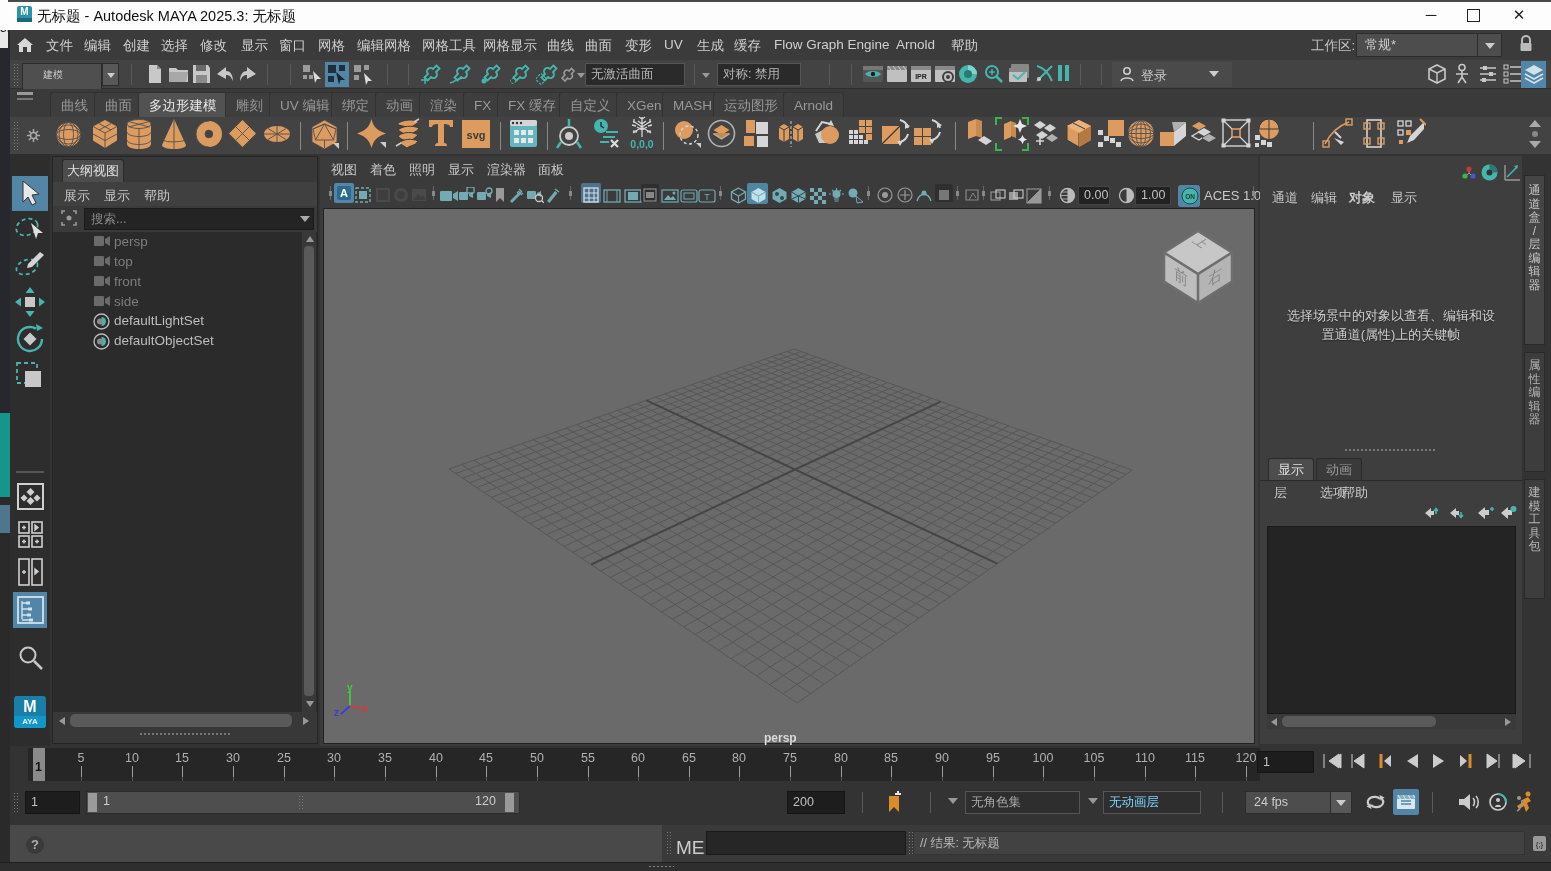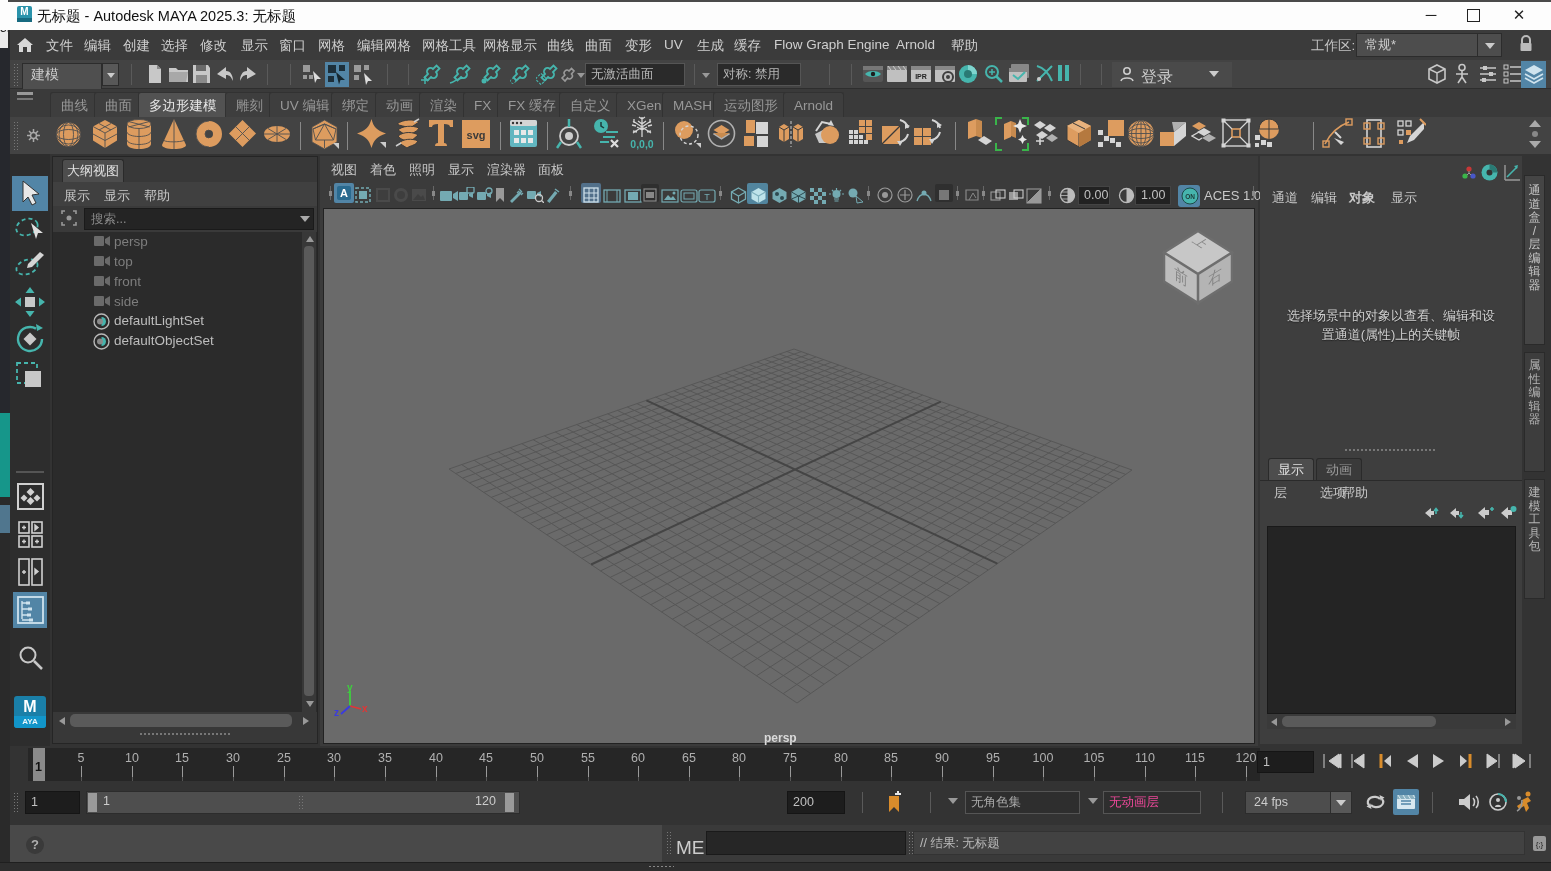--- a/index.html
+++ b/index.html
@@ -115,21 +115,21 @@
     </div>
 <svg class="abs" style="left:1519px;top:35px" width="14" height="18" viewBox="0 0 14 18">
       <path d="M3 8V5a4 4 0 0 1 8 0v3" fill="none" stroke="#bbb" stroke-width="2"></path>
       <rect x="1.5" y="8" width="11" height="8" rx="1" fill="#bbb"></rect>
     </svg>
 </div>
 
 <div class="abs" id="statusline"></div>
 <div id="statusicons">
 <div class="griplv" style="left:13px;top:63px;height:23px;"></div>
-<div class="abs" style="left:22px;top:63px;width:80px;height:33px;background:#4f4f4f;border:1px solid #2c2c2c;color:#ccc;font-size:14px;line-height:21px;padding-left:8px;">建模</div>
+<div class="abs" style="left:22px;top:63px;width:80px;height:33px;background:#4f4f4f;border:1px solid #2c2c2c;color:#ccc;font-size:10px;line-height:21px;padding-left:20px;">建模</div>
 <div class="abs" style="left:102px;top:63px;width:17px;height:23px;background:#585858;border:1px solid #2c2c2c;">
       <div style="width:0;height:0;border-left:4px solid transparent;border-right:4px solid transparent;border-top:5px solid #ccc;margin:9px auto;"></div>
     </div>
 <div class="sep" style="left:131px;top:64px;height:21px;"></div>
 
 <svg class="abs" style="left:145px;top:64px" width="20" height="20" viewBox="0 0 20 20">
       <path d="M4 1h8l4 4v14H4z" fill="#c8c8c8"></path>
       <path d="M12 1l4 4h-4z" fill="#8a8a8a"></path>
     </svg>
 <svg class="abs" style="left:168px;top:64px" width="21" height="20" viewBox="0 0 21 20">
@@ -248,21 +248,21 @@
 <div class="abs" style="left:1058px;top:65px;width:4px;height:16px;background:#46b5ad"></div>
 <div class="abs" style="left:1065px;top:65px;width:4px;height:16px;background:#46b5ad"></div>
 <div class="sep" style="left:1080px;top:64px;height:21px;"></div>
 <div class="sep" style="left:1101px;top:64px;height:21px;"></div>
 
 <div class="abs" style="left:1112px;top:62px;width:120px;height:25px;background:#4a4a4a;"></div>
 <svg class="abs" style="left:1118px;top:65px" width="18" height="18" viewBox="0 0 18 18">
       <circle cx="9" cy="6" r="3.2" fill="none" stroke="#ccc" stroke-width="1.6"></circle>
       <path d="M3 16c1-4 11-4 12 0" fill="none" stroke="#ccc" stroke-width="1.6"></path>
     </svg>
-<span class="abs" style="left:1141px;top:67px;font-size:16px;color:#ccc">登录</span>
+<span class="abs" style="left:1141px;top:67px;font-size:13px;color:#ccc">登录</span>
 <div class="abs" style="left:1209px;top:71px;width:0;height:0;border-left:5px solid transparent;border-right:5px solid transparent;border-top:6px solid #ccc;"></div>
 
 <svg class="abs" style="left:1426px;top:63px" width="22" height="22" viewBox="0 0 22 22">
       <path d="M11 2l8 4v10l-8 4-8-4V6z" fill="none" stroke="#c8c8c8" stroke-width="1.6"></path>
       <path d="M3 6l8 4 8-4M11 10v10" stroke="#c8c8c8" stroke-width="1.4" fill="none"></path>
     </svg>
 <svg class="abs" style="left:1452px;top:63px" width="20" height="22" viewBox="0 0 20 22">
       <circle cx="10" cy="4.5" r="3" fill="none" stroke="#c8c8c8" stroke-width="1.6"></circle>
       <path d="M10 8v6M4 11h12M10 14l-4 6M10 14l4 6" stroke="#c8c8c8" stroke-width="1.6" fill="none"></path>
     </svg>
@@ -1144,21 +1144,21 @@
 <div class="field" style="left:787px;top:791px;width:58px;height:23px;line-height:17px;">200</div>
 <div class="sep" style="left:862px;top:792px;height:21px;"></div>
 <svg class="abs" style="left:886px;top:790px" width="18" height="24" viewBox="0 0 18 24">
       <path d="M3 6h10v16l-5-5-5 5z" fill="#d98c2b"></path>
       <path d="M12 4V1M9 4h6" stroke="#e8e8e8" stroke-width="2"></path>
     </svg>
 <div class="sep" style="left:930px;top:792px;height:21px;"></div>
 <div class="abs" style="left:948px;top:798px;width:0;height:0;border-left:5px solid transparent;border-right:5px solid transparent;border-top:6px solid #999;"></div>
 <div class="field" style="left:965px;top:791px;width:115px;height:23px;background:#2e2e2e;border-color:#555;color:#aaa;line-height:17px;">无角色集</div>
 <div class="abs" style="left:1088px;top:798px;width:0;height:0;border-left:5px solid transparent;border-right:5px solid transparent;border-top:6px solid #999;"></div>
-<div class="field" style="left:1103px;top:791px;width:98px;height:23px;background:#2e2e2e;border-color:#555;color:#ec4899;line-height:17px;">无动画层</div>
+<div class="field" style="left:1103px;top:791px;width:98px;height:23px;background:#2e2e2e;border-color:#555;color:#7dd3fc;line-height:17px;">无动画层</div>
 <div class="sep" style="left:1222px;top:792px;height:21px;"></div>
 <div class="abs" style="left:1245px;top:791px;width:86px;height:23px;background:#4d4d4d;border:1px solid #2c2c2c;color:#ccc;font-size:12.5px;line-height:21px;padding-left:8px;">24 fps</div>
 <div class="abs" style="left:1331px;top:791px;width:21px;height:23px;background:#585858;border:1px solid #2c2c2c;border-left:none;">
       <div style="width:0;height:0;border-left:5px solid transparent;border-right:5px solid transparent;border-top:6px solid #ccc;margin:8px auto;"></div>
     </div>
 <svg class="abs" style="left:1364px;top:792px" width="23" height="20" viewBox="0 0 23 20">
       <path d="M5 13a6.5 5 0 0 1 11-6M18 7a6.5 5 0 0 1-11 6" fill="none" stroke="#ccc" stroke-width="2.2"></path>
       <path d="M16.5 8.5l-1-5.5 5 2.5zM6.5 11.5l1 5.5-5-2.5z" fill="#ccc"></path>
     </svg>
 <div class="abs" style="left:1393px;top:789px;width:26px;height:26px;background:#5285a6;border-radius:2px;"></div>

